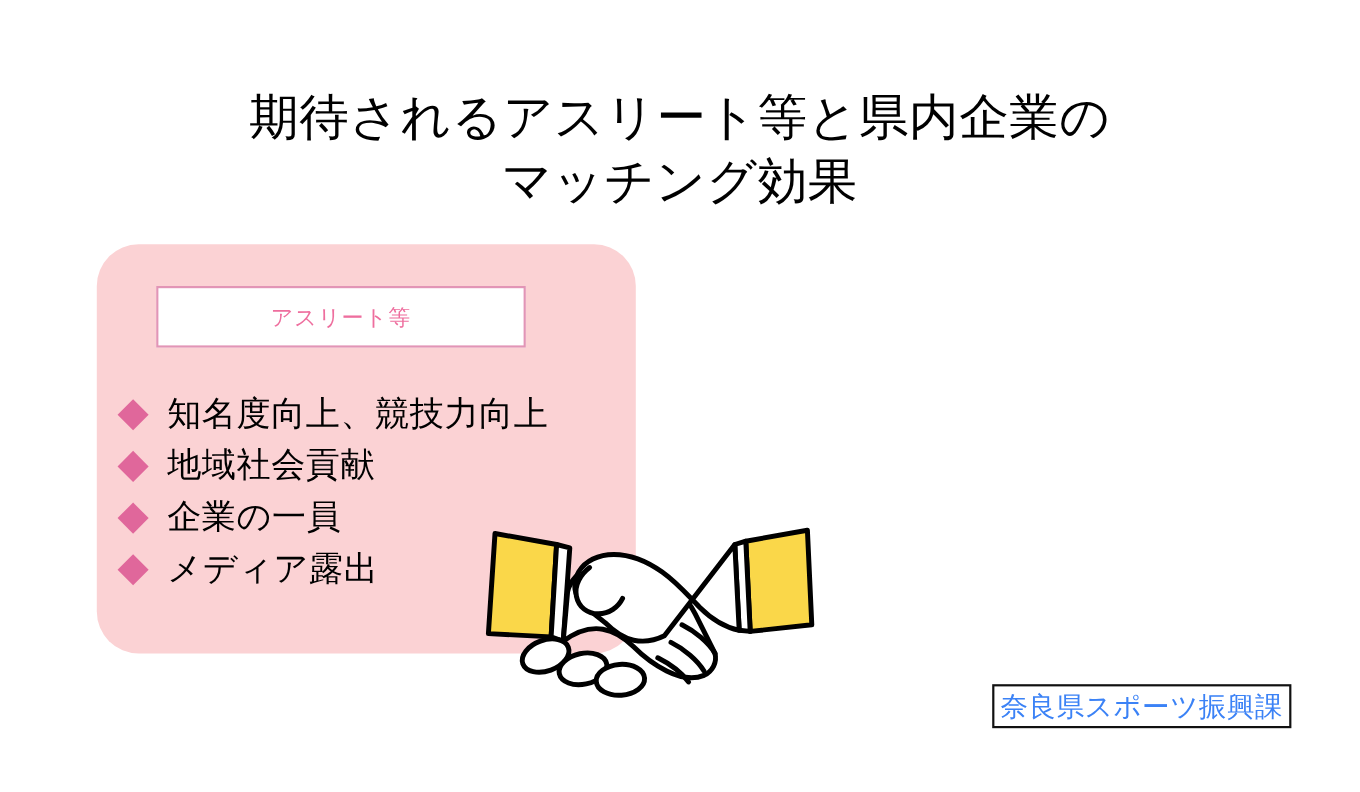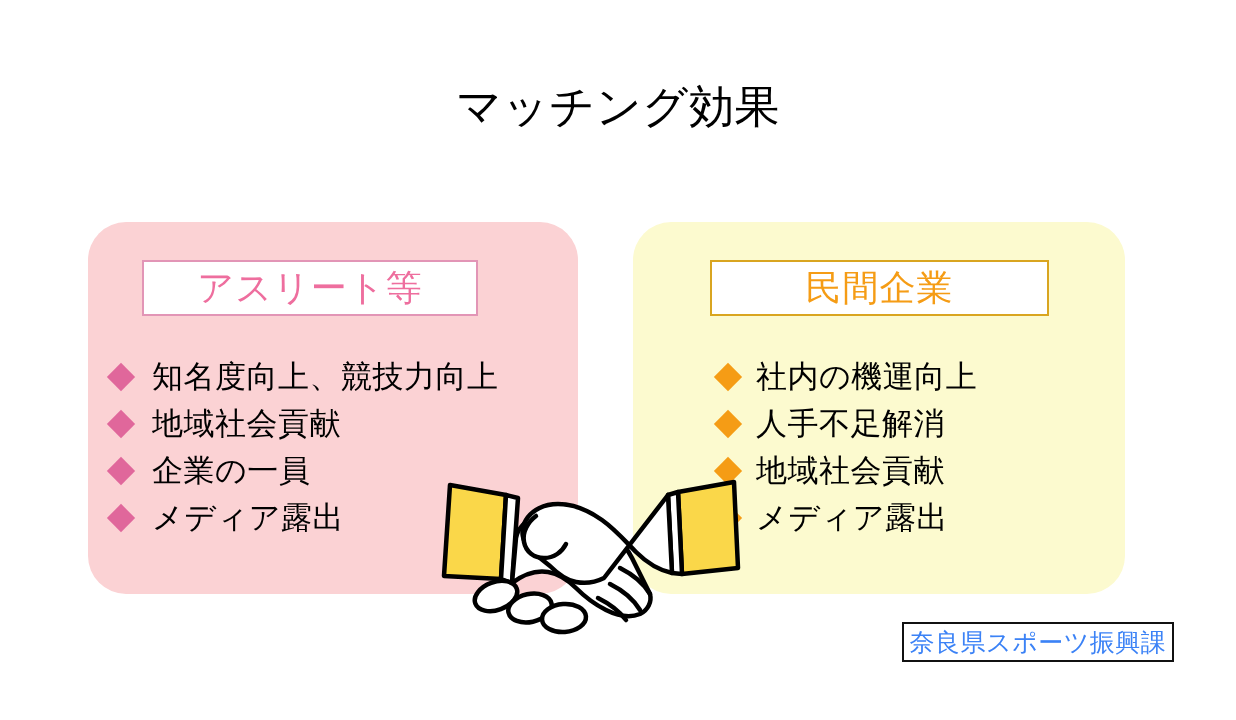--- a/index.html
+++ b/index.html
@@ -64,21 +64,21 @@
   }
 
   
   .chip {
     position: absolute;
     box-sizing: border-box;
     background: #ffffff;
     display: flex;
     align-items: center;
     justify-content: center;
-    font-size: 36px;
+    font-size: 20px;
     line-height: 1;
     letter-spacing: 1px;
   }
   .chip-left {
     left: 54px;
     top: 38px;
     width: 336px;
     height: 56px;
     border: 2px solid #E295B6;
     color: #EE6E9E;
@@ -152,20 +152,21 @@
     color: #3b82f6;
     letter-spacing: 0.5px;
   }
 </style>
 </head>
 <body>
 
 <div id="slide">
 
   <div class="title-block">
+    <span class="title-line">期待されるアスリート等と県内企業の</span>
     <span class="title-line">マッチング効果</span>
   </div>
 
   <div class="panel panel-left">
     <div class="chip chip-left">
       <span>アスリート等</span>
     </div>
 
     <div class="bullets bullets-left">
       <div class="bullet-row">
@@ -180,44 +181,20 @@
         <span class="diamond diamond-pink"></span>
         <span class="bullet-text">企業の一員</span>
       </div>
       <div class="bullet-row">
         <span class="diamond diamond-pink"></span>
         <span class="bullet-text">メディア露出</span>
       </div>
     </div>
   </div>
 
-  <div class="panel panel-right">
-    <div class="chip chip-right">
-      <span>民間企業</span>
-    </div>
-
-    <div class="bullets bullets-right">
-      <div class="bullet-row">
-        <span class="diamond diamond-orange"></span>
-        <span class="bullet-text">社内の機運向上</span>
-      </div>
-      <div class="bullet-row">
-        <span class="diamond diamond-orange"></span>
-        <span class="bullet-text">人手不足解消</span>
-      </div>
-      <div class="bullet-row">
-        <span class="diamond diamond-orange"></span>
-        <span class="bullet-text">地域社会貢献</span>
-      </div>
-      <div class="bullet-row">
-        <span class="diamond diamond-orange"></span>
-        <span class="bullet-text">メディア露出</span>
-      </div>
-    </div>
-  </div>
 
   <div class="handshake">
     <svg viewBox="0 0 320 180" width="320" height="180">
       <g stroke="#000000" stroke-width="4.5" stroke-linejoin="round" stroke-linecap="round">
 
         <path d="M18 23 L74 33 L69 117 L12 114 Z" fill="#FAD749"></path>
 
         <path d="M74 33 L86 36 L80 121 L69 117 Z" fill="#FFFFFF"></path>
 
         <path d="M246 30 L302 20 L306 106 L250 112 Z" fill="#FAD749"></path>

